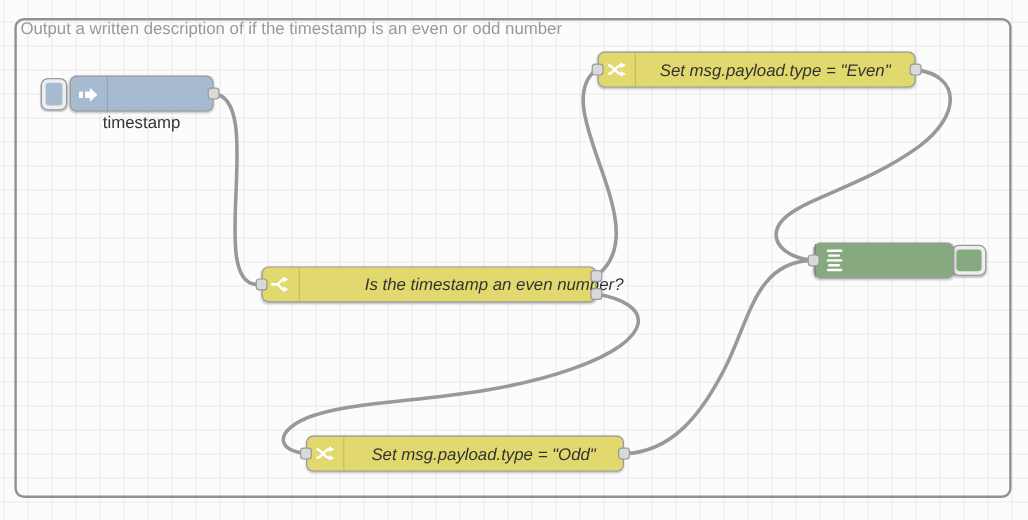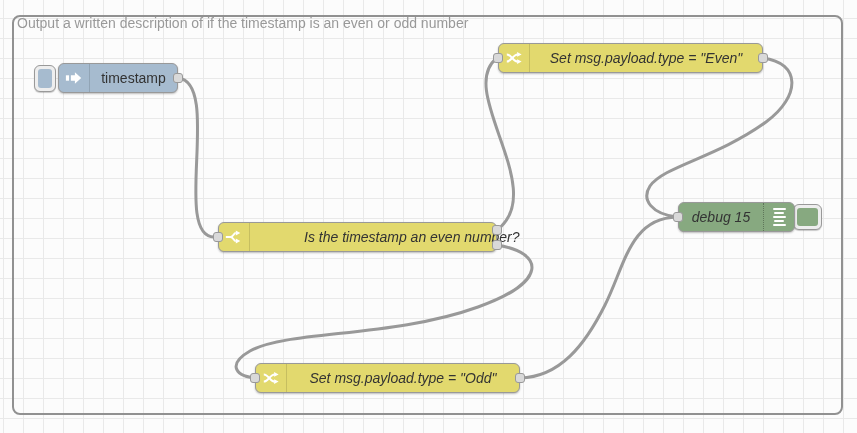--- a/index.html
+++ b/index.html
@@ -26,21 +26,21 @@
   }
   svg.wires{position:absolute;left:0;top:0;z-index:1;}
   .wire{fill:none;stroke:#999;stroke-width:3;stroke-linecap:round;}
   .node{
     position:absolute;height:30px;z-index:3;
     border:1.5px solid #999;border-radius:6px;
     box-sizing:border-box;
     display:flex;align-items:stretch;
     box-shadow:0 1px 2px rgba(0,0,0,0.25);
   }
-  .node.blue{background:#a6bbcf;}
+  .node.blue{background:#a6bbcf;flex-direction:column;}
   .node.yellow{background:#e2d96e;}
   .node.green{background:#87a980;}
   .icon-box{
     width:30px;flex:0 0 30px;display:flex;align-items:center;justify-content:center;
   }
   .icon-box.left{border-right:1px solid rgba(0,0,0,0.12);}
   .icon-box.right{border-left:1px dotted rgba(0,0,0,0.3);}
   .label{
     flex:1;display:flex;align-items:center;justify-content:center;
     font-size:14px;color:#333;white-space:nowrap;padding:0 6px;
@@ -128,21 +128,20 @@
       </svg>
     </div>
     <div class="label it">Set msg.payload.type = "Odd"</div>
   </div>
 
   <div class="node-button debug" style="left:793px;top:204px;width:29px;height:26px;">
     <div class="inner"></div>
   </div>
 
   <div class="node green" style="left:678px;top:202px;width:117px;">
-    <div class="label it">debug 15</div>
     <div class="icon-box right">
       <div class="dbg-lines">
         <i style="width:13px"></i>
           <i style="width:10px"></i>
           <i style="width:13px"></i>
         <i style="width:10px"></i>
           <i style="width:13px"></i>
       </div>
     </div>
   </div>

